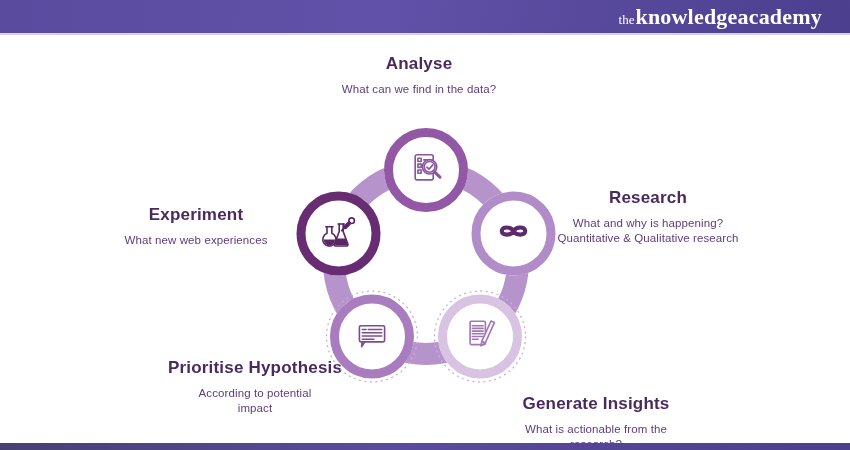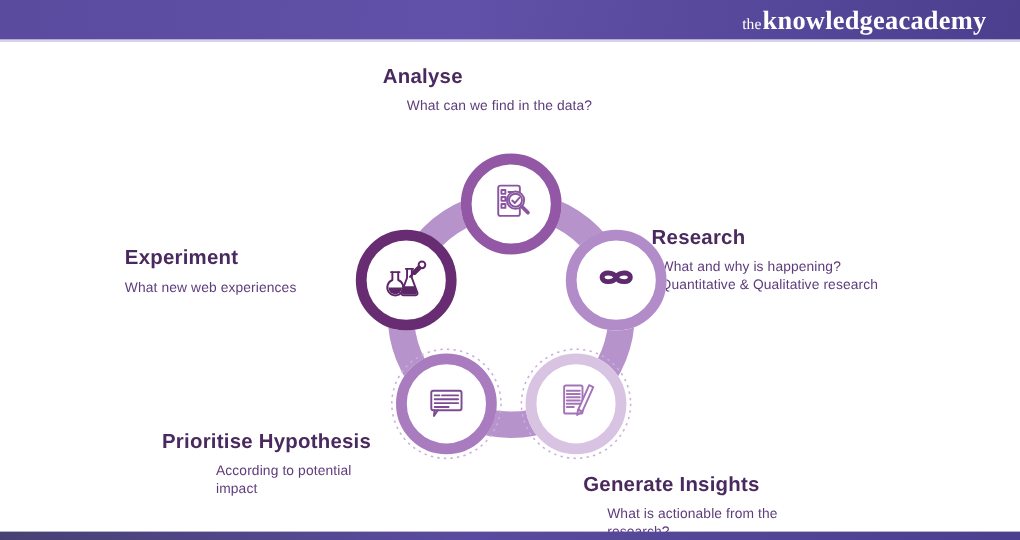--- a/index.html
+++ b/index.html
@@ -19,32 +19,32 @@
     font-family:"Liberation Serif",serif;
   }
   .logo-the{font-weight:400;font-size:13px;margin-right:1px;}
   .logo-knowledge,.logo-academy{font-weight:700;font-size:22px;letter-spacing:.2px;}
   
   .bottombar{
     position:absolute;left:0;bottom:0;width:850px;height:7px;
     background:linear-gradient(90deg,#474173 0%,#5a4b9e 45%,#4c3f8e 100%);
   }
   
-  .step-label{position:absolute;text-align:left;}
+  .step-label{position:absolute;text-align:center;}
   .step-label h2{
     margin:0 0 8px 0;font-size:17px;font-weight:600;color:#4a2a5e;letter-spacing:.2px;
   }
   .step-label p{
     margin:0 auto;font-size:11.5px;color:#5e3c7b;line-height:1.28;letter-spacing:.1px;
   }
   .label-analyse{left:319px;top:54px;width:200px;}
   .label-analyse p{width:160px;}
   .label-research{left:543px;top:188px;width:210px;}
   .label-research p{width:195px;}
-  .label-experiment{left:104px;top:205px;width:220px;}
+  .label-experiment{left:86px;top:205px;width:220px;}
   .label-experiment p{width:220px;}
   .label-prioritise{left:135px;top:358px;width:240px;}
   .label-prioritise p{width:150px;}
   .label-generate{left:486px;top:358px;width:220px;margin-top:36px;}
   .label-generate p{width:180px;}
   
   .cycle{position:absolute;left:280px;top:118px;}
   .node-bg{fill:#fff;}
   .node-ring{fill:none;stroke-width:9;}
   .dashed-halo{fill:none;stroke:#cbaede;stroke-width:1.3;stroke-dasharray:2 3.5;}

